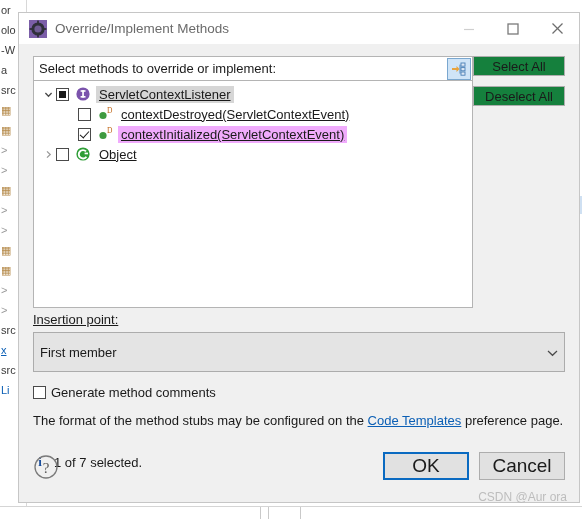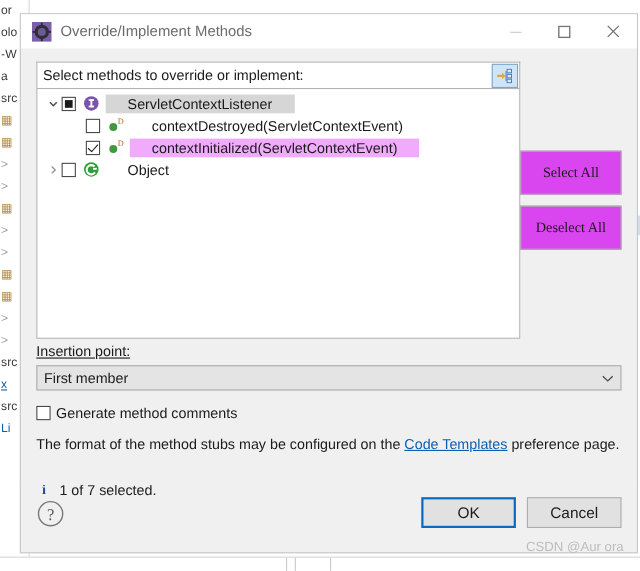--- a/index.html
+++ b/index.html
@@ -35,70 +35,70 @@
             box-sizing:border-box;padding-left:10px;}
   .title-icon{width:18px;height:18px;flex:0 0 18px;margin-right:8px;position:relative;}
   .title-text{font-size:13.5px;color:#6b6b6b;flex:1 1 auto;white-space:nowrap;}
   .wbtns{display:flex;height:31px;}
   .wbtn{width:44px;height:31px;display:flex;align-items:center;justify-content:center;}
   .wbtn svg{display:block;}
 
   .body{padding:0 14px;box-sizing:border-box;}
 
   
-  .tree-area{display:flex;align-items:center;gap:0;margin-top:12px;}
+  .tree-area{display:flex;align-items:flex-start;gap:0;margin-top:12px;}
   .tree-col{flex:1 1 auto;min-width:0;}
   .tree-header{height:24px;border:1px solid #b4b4b4;border-bottom:none;background:#ffffff;
                display:flex;align-items:center;box-sizing:border-box;padding-left:5px;}
   .tree-header-label{flex:1 1 auto;font-size:13px;color:#1a1a1a;white-space:nowrap;}
   .tool-btn{width:24px;height:22px;margin-right:1px;background:#cfe4f7;border:1px solid #7aa7cf;
             box-sizing:border-box;display:flex;align-items:center;justify-content:center;}
   .tree{border:1px solid #b4b4b4;background:#ffffff;height:228px;box-sizing:border-box;
         overflow:hidden;padding-top:3px;}
   .trow{height:20px;display:flex;align-items:center;white-space:nowrap;padding-left:6px;}
   .trow .arrow{width:16px;flex:0 0 16px;display:flex;align-items:center;justify-content:center;}
   .trow .spacer{width:16px;flex:0 0 16px;}
   .indent{width:22px;flex:0 0 22px;}
   .cbx{width:13px;height:13px;flex:0 0 13px;border:1px solid #4a4a4a;background:#fff;
        box-sizing:border-box;position:relative;margin-right:6px;}
   .cbx.checked:after{content:"";position:absolute;left:3px;top:0px;width:4px;height:8px;
        border:solid #1a1a1a;border-width:0 1.6px 1.6px 0;transform:rotate(42deg);}
   .cbx.partial:after{content:"";position:absolute;left:2px;top:2px;width:7px;height:7px;background:#1a1a1a;}
   .ticon{width:17px;flex:0 0 17px;height:16px;margin-right:4px;position:relative;}
-  .tlabel{font-size:13px;color:#1a1a1a;padding:0 20px;line-height:17px;}
+  .tlabel{font-size:13px;color:#1a1a1a;padding:0 3px;line-height:17px;text-decoration:underline;}
   .tlabel.sel-grey{background:#d6d6d6;}
   .tlabel.sel-blue{background:#f0abfc;}
 
   .btn-col{flex:0 0 92px;display:flex;flex-direction:column;gap:10px;padding-top:0px;}
-  .sbtn{height:40px;background:#d946ef;border:1px solid #adadad;box-sizing:border-box;
+  .sbtn{height:20px;background:#15803d;border:1px solid #adadad;box-sizing:border-box;
         font-size:13px;color:#1a1a1a;display:flex;align-items:center;justify-content:center;
-        font-family:Liberation Serif, serif;}
+        font-family:Liberation Sans, sans-serif;}
 
   .lbl{font-size:13px;color:#1a1a1a;margin-top:4px;text-decoration:underline;}
-  .combo{margin-top:5px;height:23px;background:#e4e4e4;border:1px solid #acacac;
+  .combo{margin-top:5px;height:40px;background:#e4e4e4;border:1px solid #acacac;
          box-sizing:border-box;display:flex;align-items:center;padding:0 6px;justify-content:center;}
   .combo-val{flex:1 1 auto;font-size:13px;color:#1a1a1a;}
   .gen-row{display:flex;align-items:center;margin-top:13px;}
   .gen-cbx{width:13px;height:13px;border:1px solid #4a4a4a;background:#fff;
            box-sizing:border-box;margin-right:5px;flex:0 0 13px;}
   .gen-lbl{font-size:13px;color:#1a1a1a;}
   .note{margin-top:13px;font-size:13px;color:#1a1a1a;}
   .note a{color:#0b5fb5;text-decoration:underline;}
 
   .status{display:flex;align-items:center;margin-top:26px;}
   .info-i{width:14px;flex:0 0 14px;text-align:center;color:#1c4f9c;font-weight:bold;
           font-size:13px;font-family:"Liberation Serif",serif;}
   .status-txt{font-size:13px;color:#1a1a1a;margin-left:7px;text-align:right;}
 
   .footer{position:absolute;left:0;right:0;bottom:0;height:62px;}
   .sep{position:absolute;left:0;right:0;top:0;height:1px;background:#f0f0f0;}
   .help{position:absolute;left:14px;top:14px;width:26px;height:26px;}
   .actions{position:absolute;right:14px;top:12px;display:flex;gap:10px;}
   .abtn{width:86px;height:28px;background:#e1e1e1;border:1px solid #adadad;box-sizing:border-box;
-        font-size:14px;color:#1a1a1a;display:flex;align-items:center;justify-content:center;}
+        font-size:19px;color:#1a1a1a;display:flex;align-items:center;justify-content:center;}
   .abtn.default{border:2px solid #0a6ac1;background:#e1e1e1;}
   .watermark{position:absolute;right:12px;bottom:-2px;font-size:12px;color:#bdbdbd;}
 </style>
 </head>
 <body>
 
 <div id="root">
 
   <div class="bg">
     <div class="bg-left">

